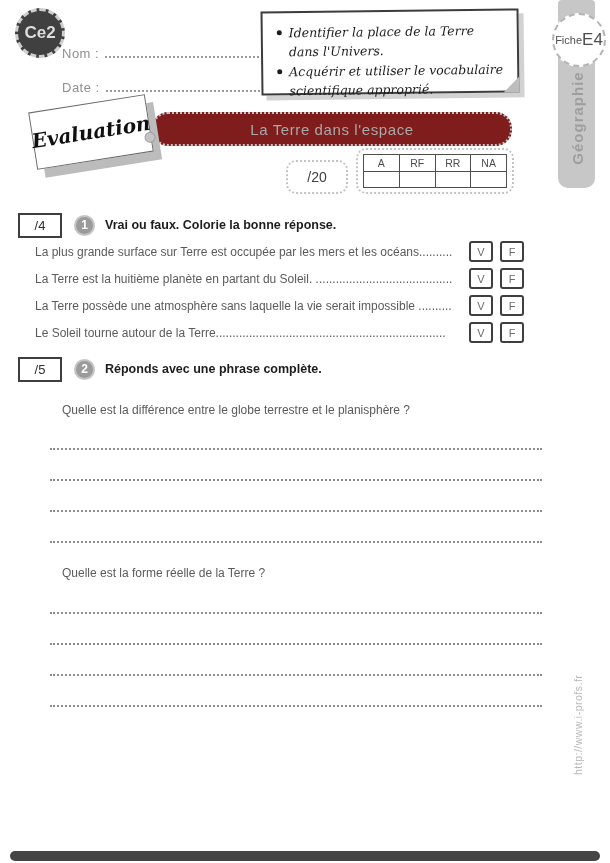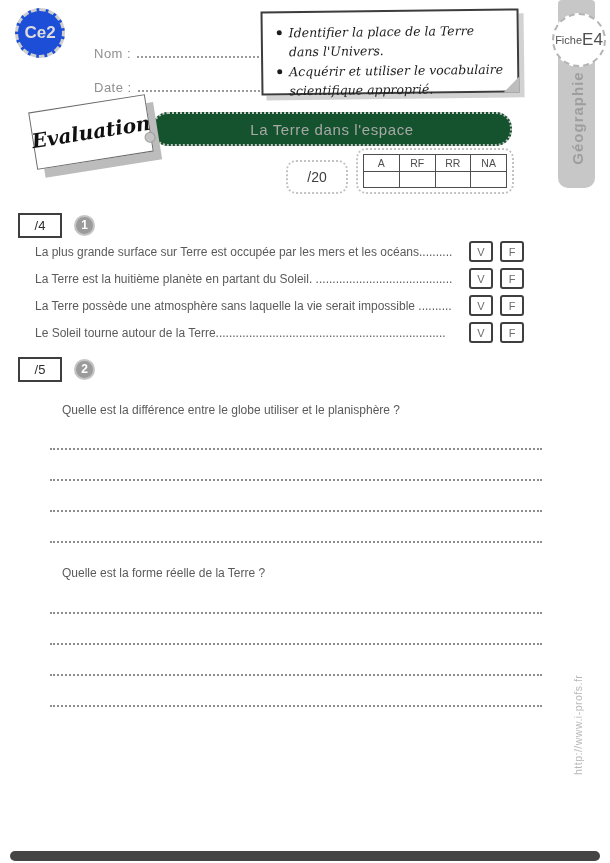--- a/index.html
+++ b/index.html
@@ -4,26 +4,26 @@
 <style>
   * { margin:0; padding:0; box-sizing:border-box; }
   html,body { width:610px; height:863px; }
   body {
     position:relative; background:#ffffff; overflow:hidden;
     font-family:"Liberation Sans", sans-serif; color:#5a5a5a;
   }
   
   .ce2-badge {
     position:absolute; left:15px; top:8px; width:50px; height:50px;
-    background:#1d4ed8; border:3px dashed #cecece; border-radius:50%;
+    background:#404040; border:3px dashed #cecece; border-radius:50%;
     display:flex; align-items:center; justify-content:center;
     font-size:17px; font-weight:bold; color:#dcdcdc;
   }
   
-  .field-row { position:absolute; left:62px; font-size:13px; color:#8f8f8f; letter-spacing:.5px;margin-left:32px; }
+  .field-row { position:absolute; left:62px; font-size:13px; color:#8f8f8f; letter-spacing:.5px; }
   .field-nom  { top:46px; }
   .field-date { top:80px; }
   .dotline-sm {
     display:inline-block; width:178px; height:12px; margin-left:6px;
     border-bottom:2px dotted #9a9a9a; vertical-align:baseline;
   }
   
   .objectives {
     position:absolute; left:261px; top:10px; width:258px; height:84px;
     background:#fff; border:2px solid #3d3d3d; transform:rotate(-.7deg);
@@ -68,21 +68,21 @@
   .eval-card .eval-word {
     font-family:"DejaVu Serif", serif; font-style:italic; font-weight:bold;
     font-size:20px; color:#101010;
   }
   .eval-card .pin {
     position:absolute; right:-5px; bottom:8px; width:11px; height:11px;
     border-radius:50%; background:#c4c4c4; border:1px solid #9d9d9d;
   }
   .title-box {
     position:absolute; left:152px; top:112px; width:360px; height:34px;
-    border:2px dotted #c3c3c3; border-radius:16px; background:#14532d; z-index:2;
+    border:2px dotted #c3c3c3; border-radius:16px; background:#7f1d1d; z-index:2;
     display:flex; align-items:center; justify-content:center;
     font-size:15px; color:#a8a8a8; letter-spacing:.6px;
   }
   
   .score-box {
     position:absolute; left:286px; top:160px; width:62px; height:34px;
     border:2px dotted #c3c3c3; border-radius:10px;
     display:flex; align-items:center; justify-content:center;
     font-size:14px; color:#3f3f3f;
   }
@@ -199,20 +199,21 @@
 </div>
 
 <div class="section section1">
   <div class="sec-head">
     <div class="points-box">
       <span>/4</span>
     </div>
     <div class="num-badge">
       <span>1</span>
     </div>
+    <div class="instruction">Vrai ou faux. Colorie la bonne réponse.</div>
   </div>
 
   <div class="tf-row">
     <span class="tf-text">La plus grande surface sur Terre est occupée par les mers et les océans.............</span>
     <span class="tf-box">V</span>
     <span class="tf-box">F</span>
   </div>
   <div class="tf-row">
     <span class="tf-text">La Terre est la huitième planète en partant du Soleil. ............................................</span>
     <span class="tf-box">V</span>
@@ -231,23 +232,24 @@
 </div>
 
 <div class="section section2">
   <div class="sec-head">
     <div class="points-box">
       <span>/5</span>
     </div>
     <div class="num-badge">
       <span>2</span>
     </div>
-  </div>
-
-  <div class="q q-first">Quelle est la différence entre le globe utiliser et le planisphère ?</div>
+    <div class="instruction">Réponds avec une phrase complète.</div>
+  </div>
+
+  <div class="q q-first">Quelle est la différence entre le globe terrestre et le planisphère ?</div>
   <div class="ans"></div>
   <div class="ans"></div>
 
   <div class="ans"></div>
   <div class="ans"></div>
 
   <div class="q">Quelle est la forme réelle de la Terre ?</div>
   <div class="ans"></div>
 
   <div class="ans"></div>

